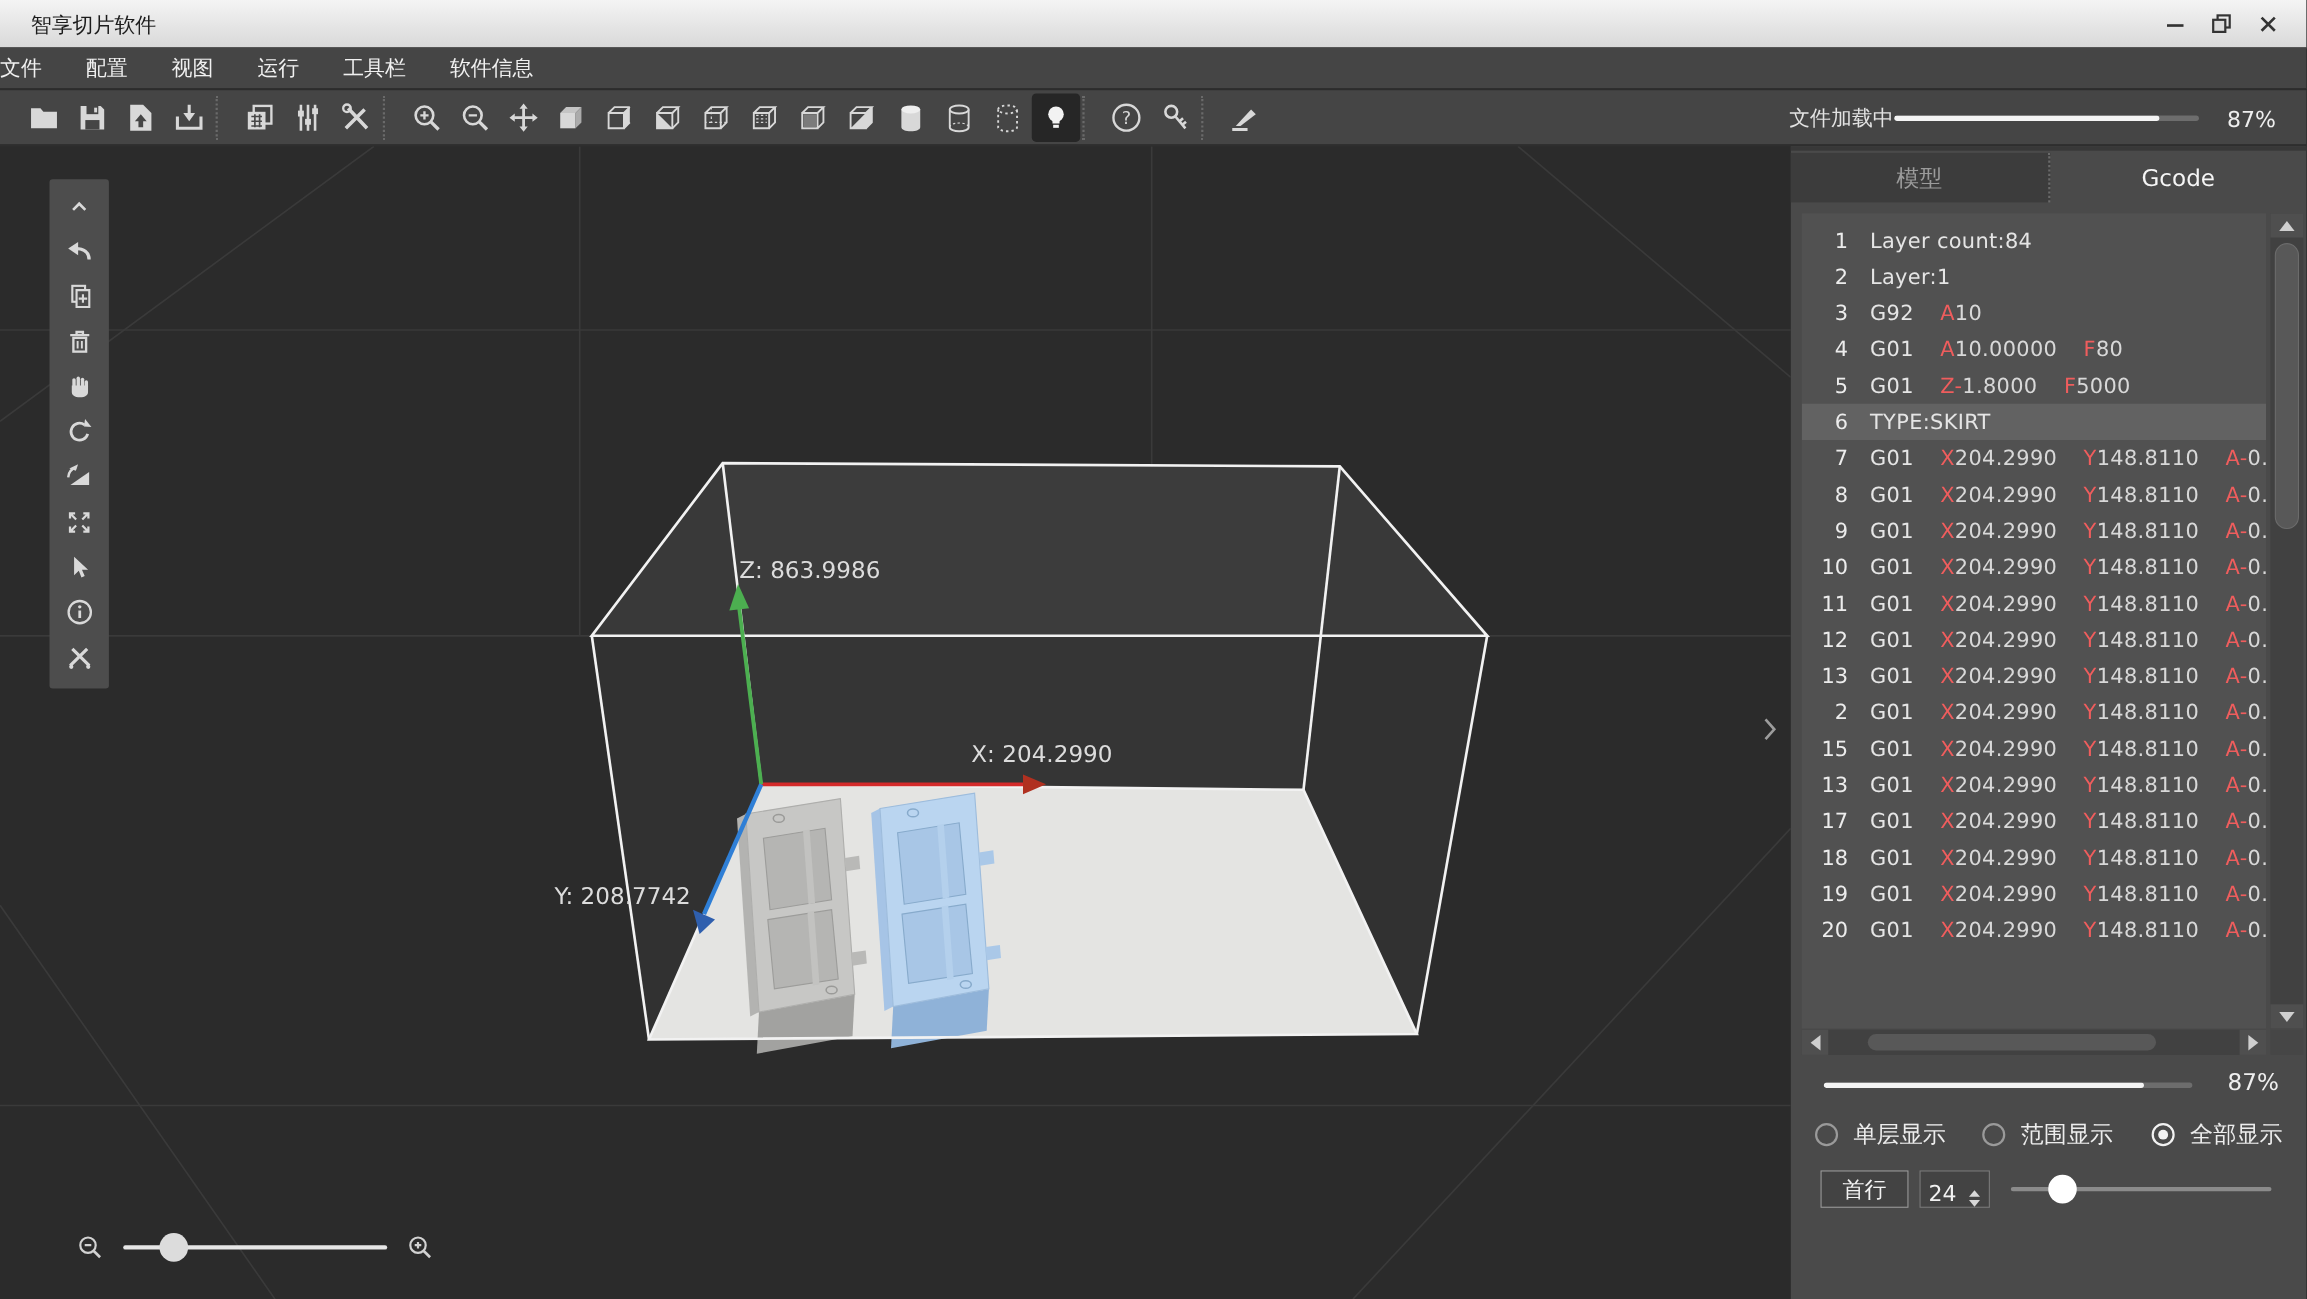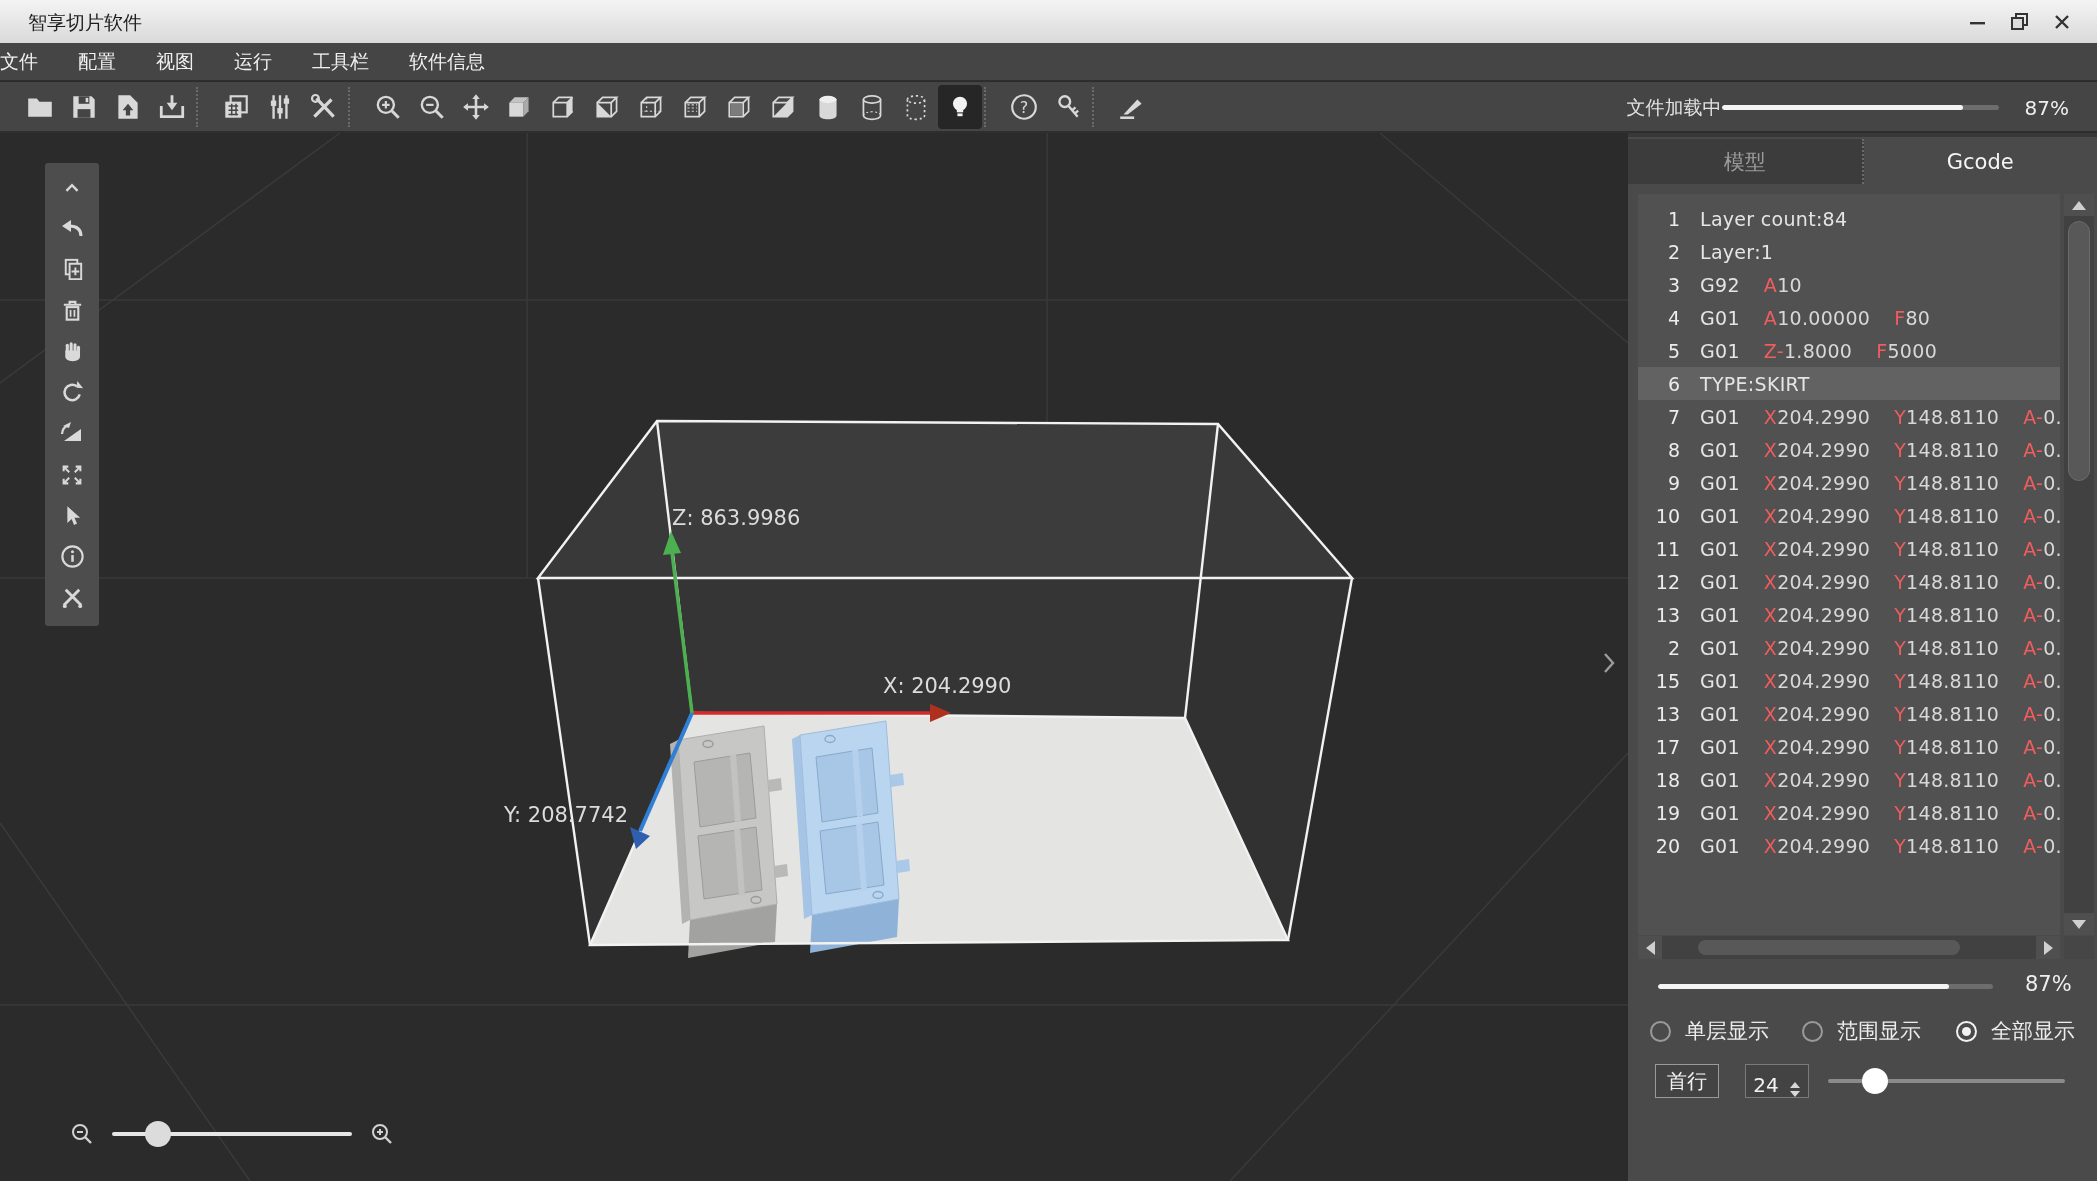--- a/index.html
+++ b/index.html
@@ -64,21 +64,21 @@
   .pprog-pct{position:absolute;left:397px;top:835px;font-size:21px;color:#eeeeee;}
   
   .radiorow{position:absolute;left:0;top:880px;width:508px;height:28px;}
   .radio-item{position:absolute;display:flex;align-items:center;gap:14px;}
   .radio-circle{width:21px;height:21px;border-radius:50%;border:2px solid #9a9a9a;box-sizing:border-box;position:relative;}
   .radio-item.on .radio-circle{border-color:#f2f2f2;}
   .radio-item.on .radio-circle::after{content:"";position:absolute;left:4px;top:4px;width:9px;height:9px;border-radius:50%;background:#f2f2f2;}
   .radio-label{font-size:21px;color:#ececec;}
   
   .linerow{position:absolute;left:0;width:469px;height:34px;}
-  .line-btn{position:absolute;left:27px;top:0;width:64px;height:34px;background:#434343;border:1px solid #9a9a9a;box-sizing:border-box;display:flex;align-items:center;justify-content:center;font-size:20px;color:#f2f2f2;}
+  .line-btn{position:absolute;left:27px;top:0;width:80px;height:34px;background:#434343;border:1px solid #9a9a9a;box-sizing:border-box;display:flex;align-items:center;justify-content:center;font-size:20px;color:#f2f2f2;}
   .spinner{position:absolute;left:117px;top:0;width:64px;height:34px;background:#434343;border:1px solid #7a7a7a;box-sizing:border-box;display:flex;align-items:flex-end;}
   .spin-val{flex:1;text-align:center;font-size:20px;color:#f2f2f2;}
   .spin-btns{width:18px;display:flex;flex-direction:column;align-items:center;gap:3px;margin-right:4px;}
   .spin-tri-up{width:0;height:0;border:5px solid transparent;border-bottom:6px solid #d8d8d8;border-top:none;}
   .spin-tri-down{width:0;height:0;border:5px solid transparent;border-top:6px solid #d8d8d8;border-bottom:none;}
   .hslider{position:absolute;left:200px;top:15px;width:237px;height:4px;background:#8b8b8b;border-radius:2px;}
   .hslider .thumb{position:absolute;top:-11px;width:26px;height:26px;border-radius:50%;background:#ffffff;margin-left:-13px;}
 </style>
 </head>
 <body>

